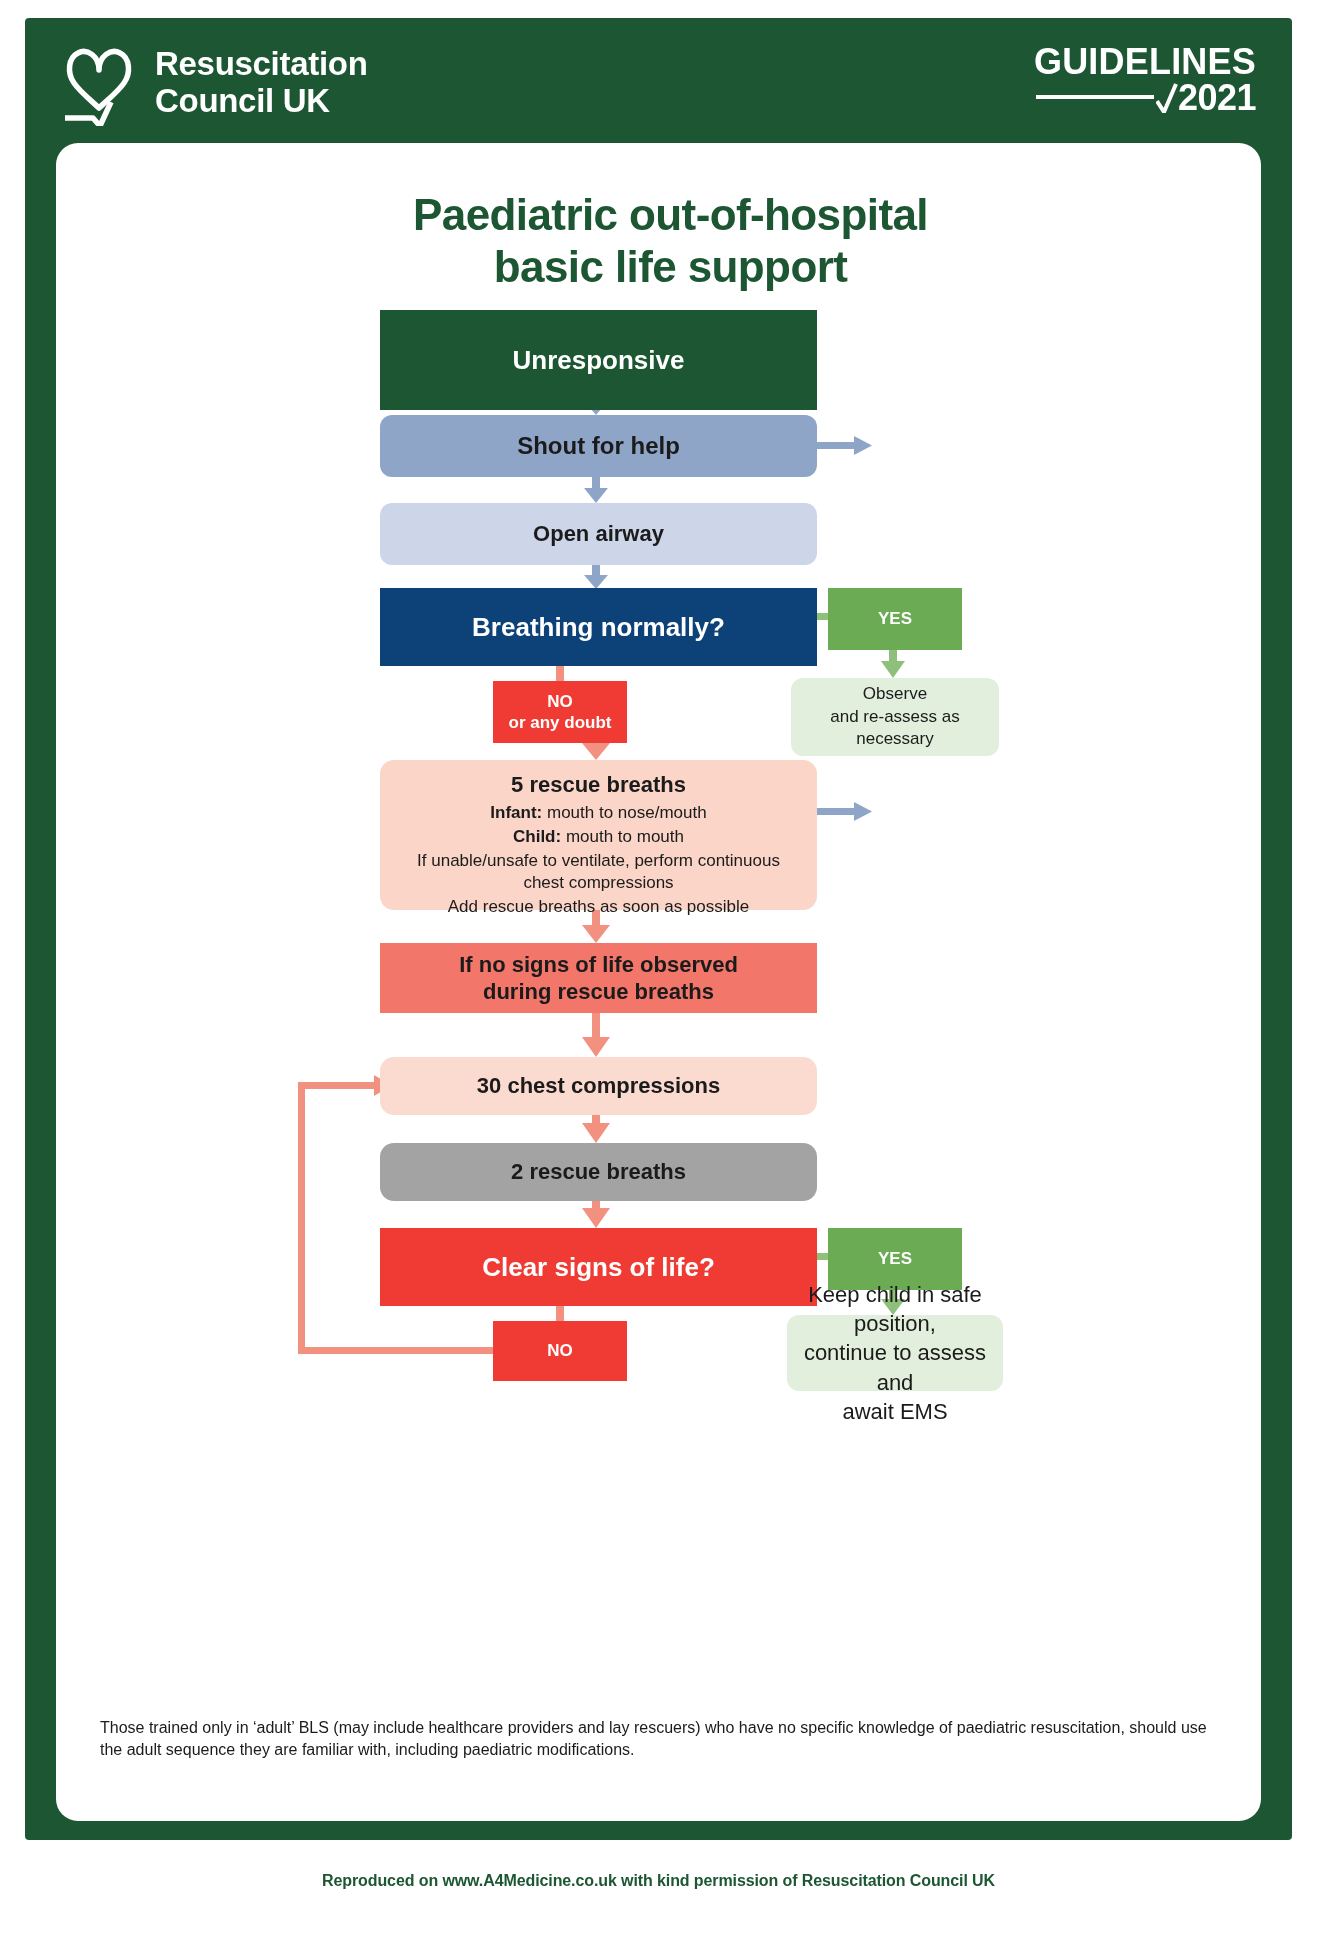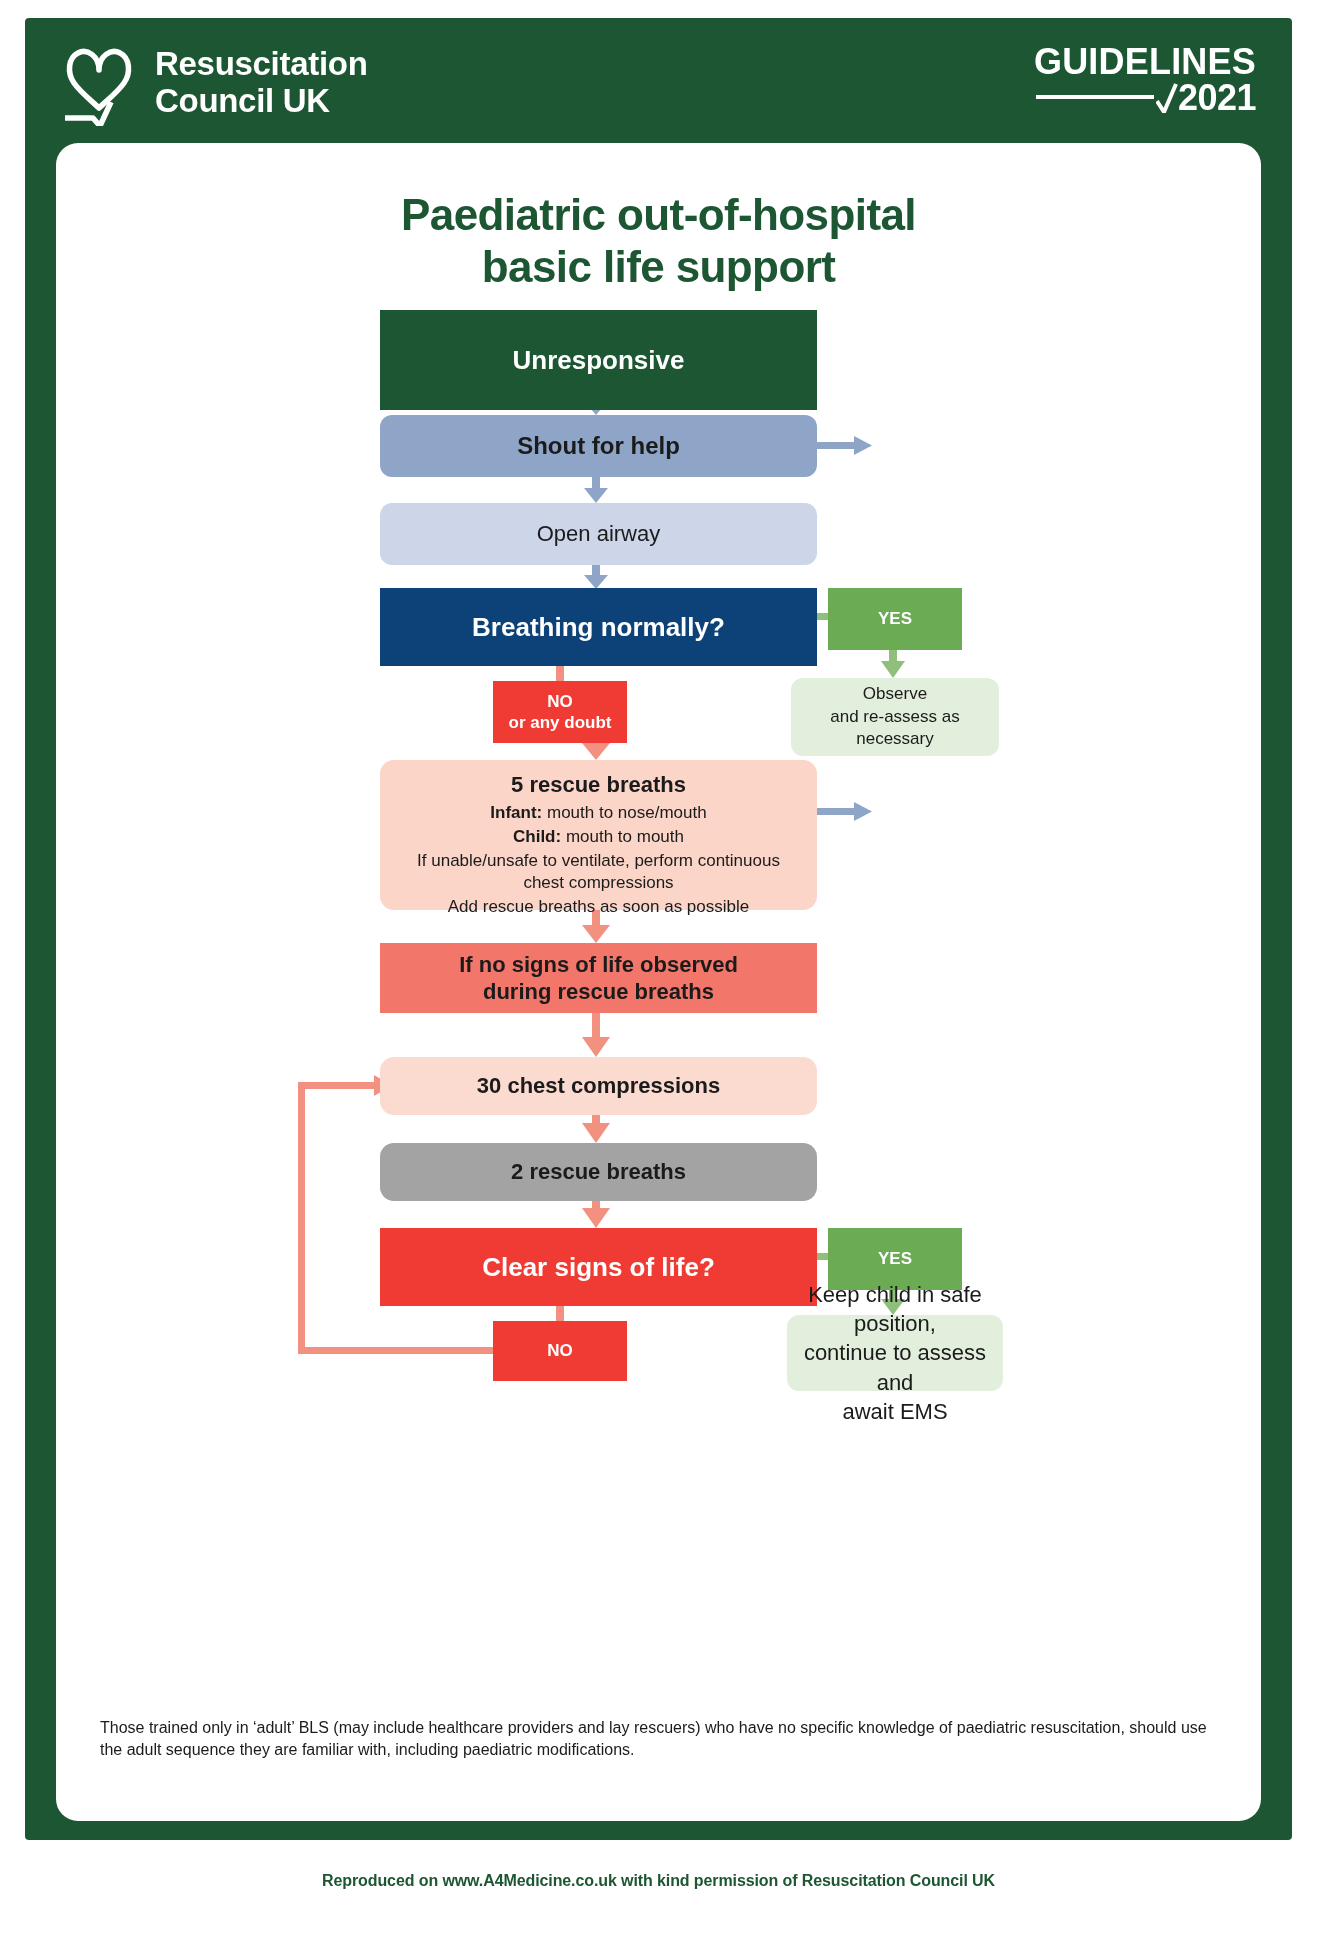--- a/index.html
+++ b/index.html
@@ -89,21 +89,21 @@
     top: 125px;
     width: 1205px;
     height: 1678px;
     background: #ffffff;
     border-radius: 22px;
   }
 
   
   .title {
     position: absolute;
-    left: 0;
+    left: 12px;
     top: 46px;
     width: 100%;
     text-align: center;
     color: #1d5632;
     font-size: 44px;
     font-weight: bold;
     line-height: 1.18;
     letter-spacing: -0.6px;
     white-space: pre-line;
   }
@@ -125,21 +125,21 @@
     font-size: 26px; font-weight: bold;
   }
   .n-shout {
     left: 324px; top: 272px; width: 437px; height: 62px;
     background: #8fa5c8; border-radius: 12px;
     font-size: 24px; font-weight: bold;
   }
   .n-airway {
     left: 324px; top: 360px; width: 437px; height: 62px;
     background: #ccd6e8; border-radius: 12px;
-    font-size: 22px; font-weight: normal;
+    font-size: 22px; font-weight: bold;
   }
   .n-breathing {
     left: 324px; top: 445px; width: 437px; height: 78px;
     background: #0d4278; color: #ffffff;
     font-size: 26px; font-weight: bold;
   }
   .n-no1 {
     left: 437px; top: 538px; width: 134px; height: 62px;
     background: #ef3b33; color: #ffffff;
     font-size: 17px; font-weight: bold; line-height: 1.25;

